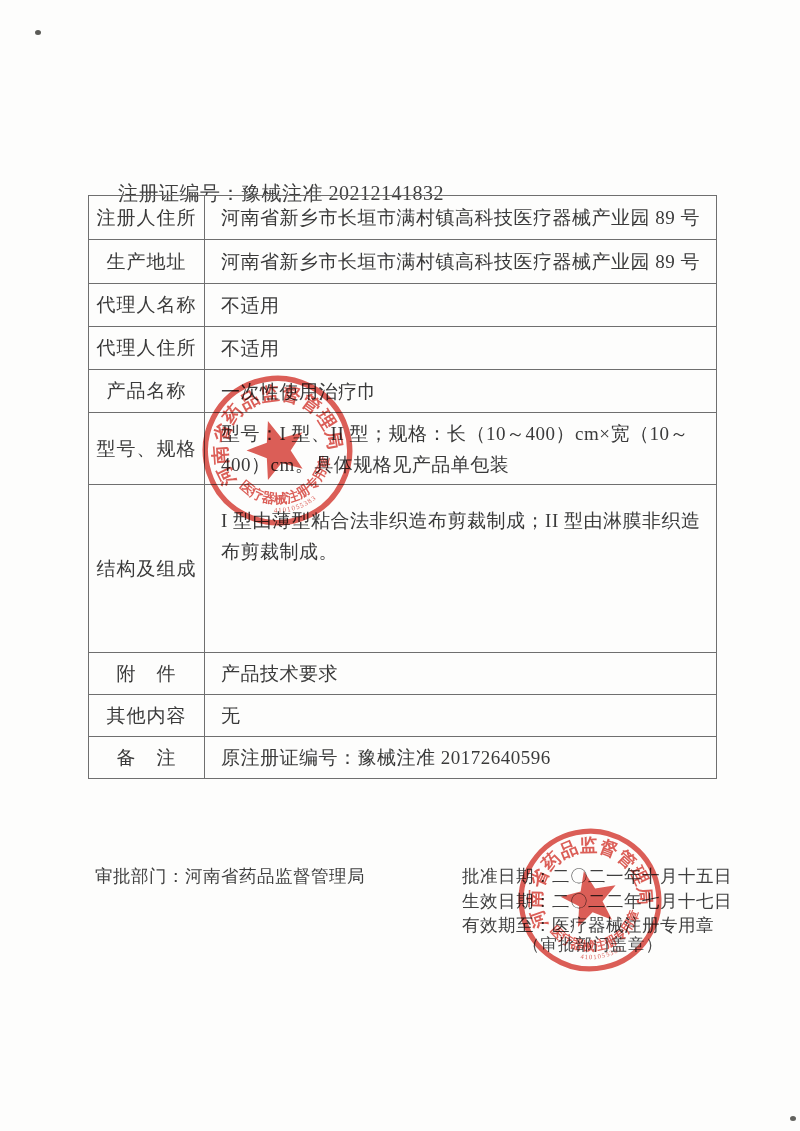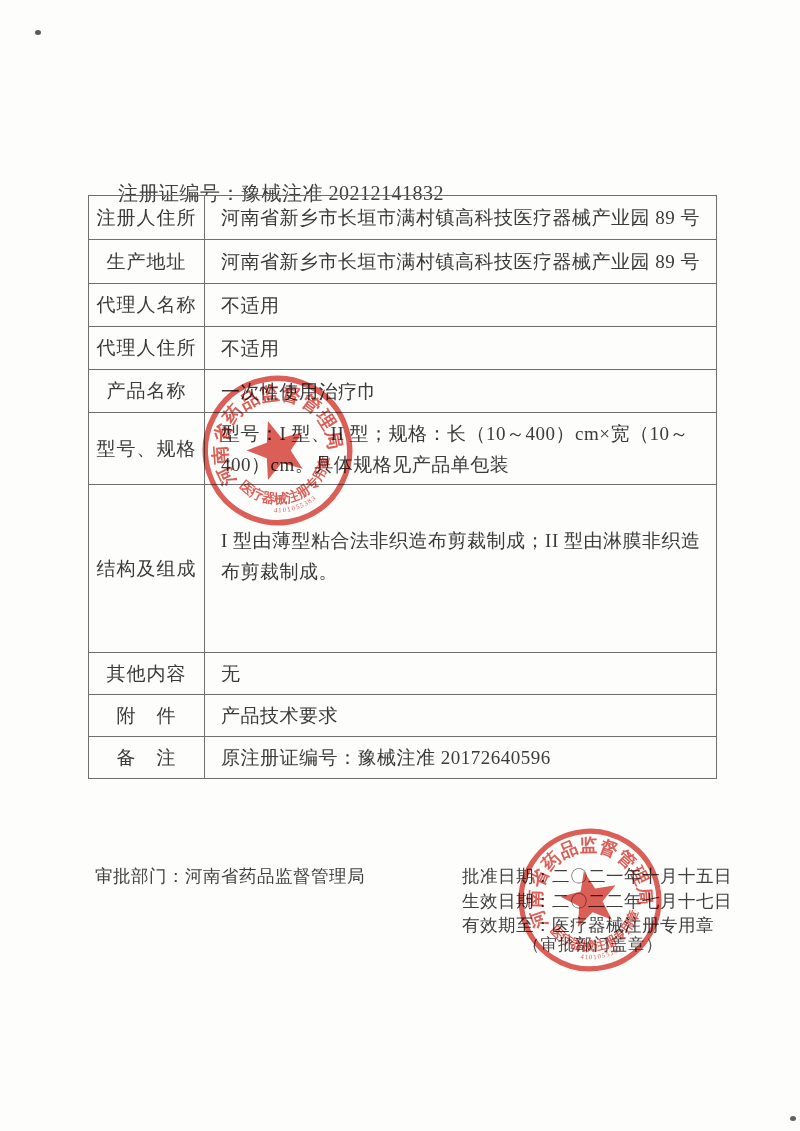--- a/index.html
+++ b/index.html
@@ -35,21 +35,21 @@
   td.lab{
     width:107px;text-align:center;vertical-align:middle;
     padding:0 4px;letter-spacing:1px;
   }
   td.val{
     vertical-align:middle;padding:2px 8px 2px 16px;line-height:31px;
     letter-spacing:.5px;
   }
   tr.h44{height:44px;} tr.h43{height:43px;} tr.h42{height:42px;}
   tr.h72{height:72px;margin-top:36px;} tr.h168{height:168px;}
-  td.val-top{vertical-align:top;padding-top:40px;margin-left:44px;}
+  td.val-top{vertical-align:top;padding-top:20px;margin-left:44px;}
   td.tight{letter-spacing:-0.8px;white-space:nowrap;}
 
   
   .approval{
     position:absolute;left:95px;top:864px;
     font-size:17.5px;color:#3f3f3f;letter-spacing:.5px;
   }
   .dates{
     position:absolute;left:462px;top:864px;
     font-size:17.5px;color:#3f3f3f;line-height:24.5px;letter-spacing:.5px;
@@ -108,26 +108,26 @@
     </tr>
     <tr class="h72">
       <td class="lab">型号、规格</td>
       <td class="val">型号：I 型、II 型；规格：长（10～400）cm×宽（10～400）cm。具体规格见产品单包装</td>
     </tr>
     <tr class="h168">
       <td class="lab">结构及组成</td>
       <td class="val val-top">I 型由薄型粘合法非织造布剪裁制成；II 型由淋膜非织造布剪裁制成。</td>
     </tr>
     <tr class="h42">
+      <td class="lab">附　件</td>
+      <td class="val">产品技术要求</td>
+    </tr>
+    <tr class="h42">
       <td class="lab">其他内容</td>
       <td class="val">无</td>
-    </tr>
-    <tr class="h42">
-      <td class="lab">附　件</td>
-      <td class="val">产品技术要求</td>
     </tr>
     <tr class="h42">
       <td class="lab">备　注</td>
       <td class="val">原注册证编号：豫械注准 20172640596</td>
     </tr>
   </tbody>
     </table>
 
   <div class="approval"><span>审批部门：</span><span>河南省药品监督管理局</span></div>
 

